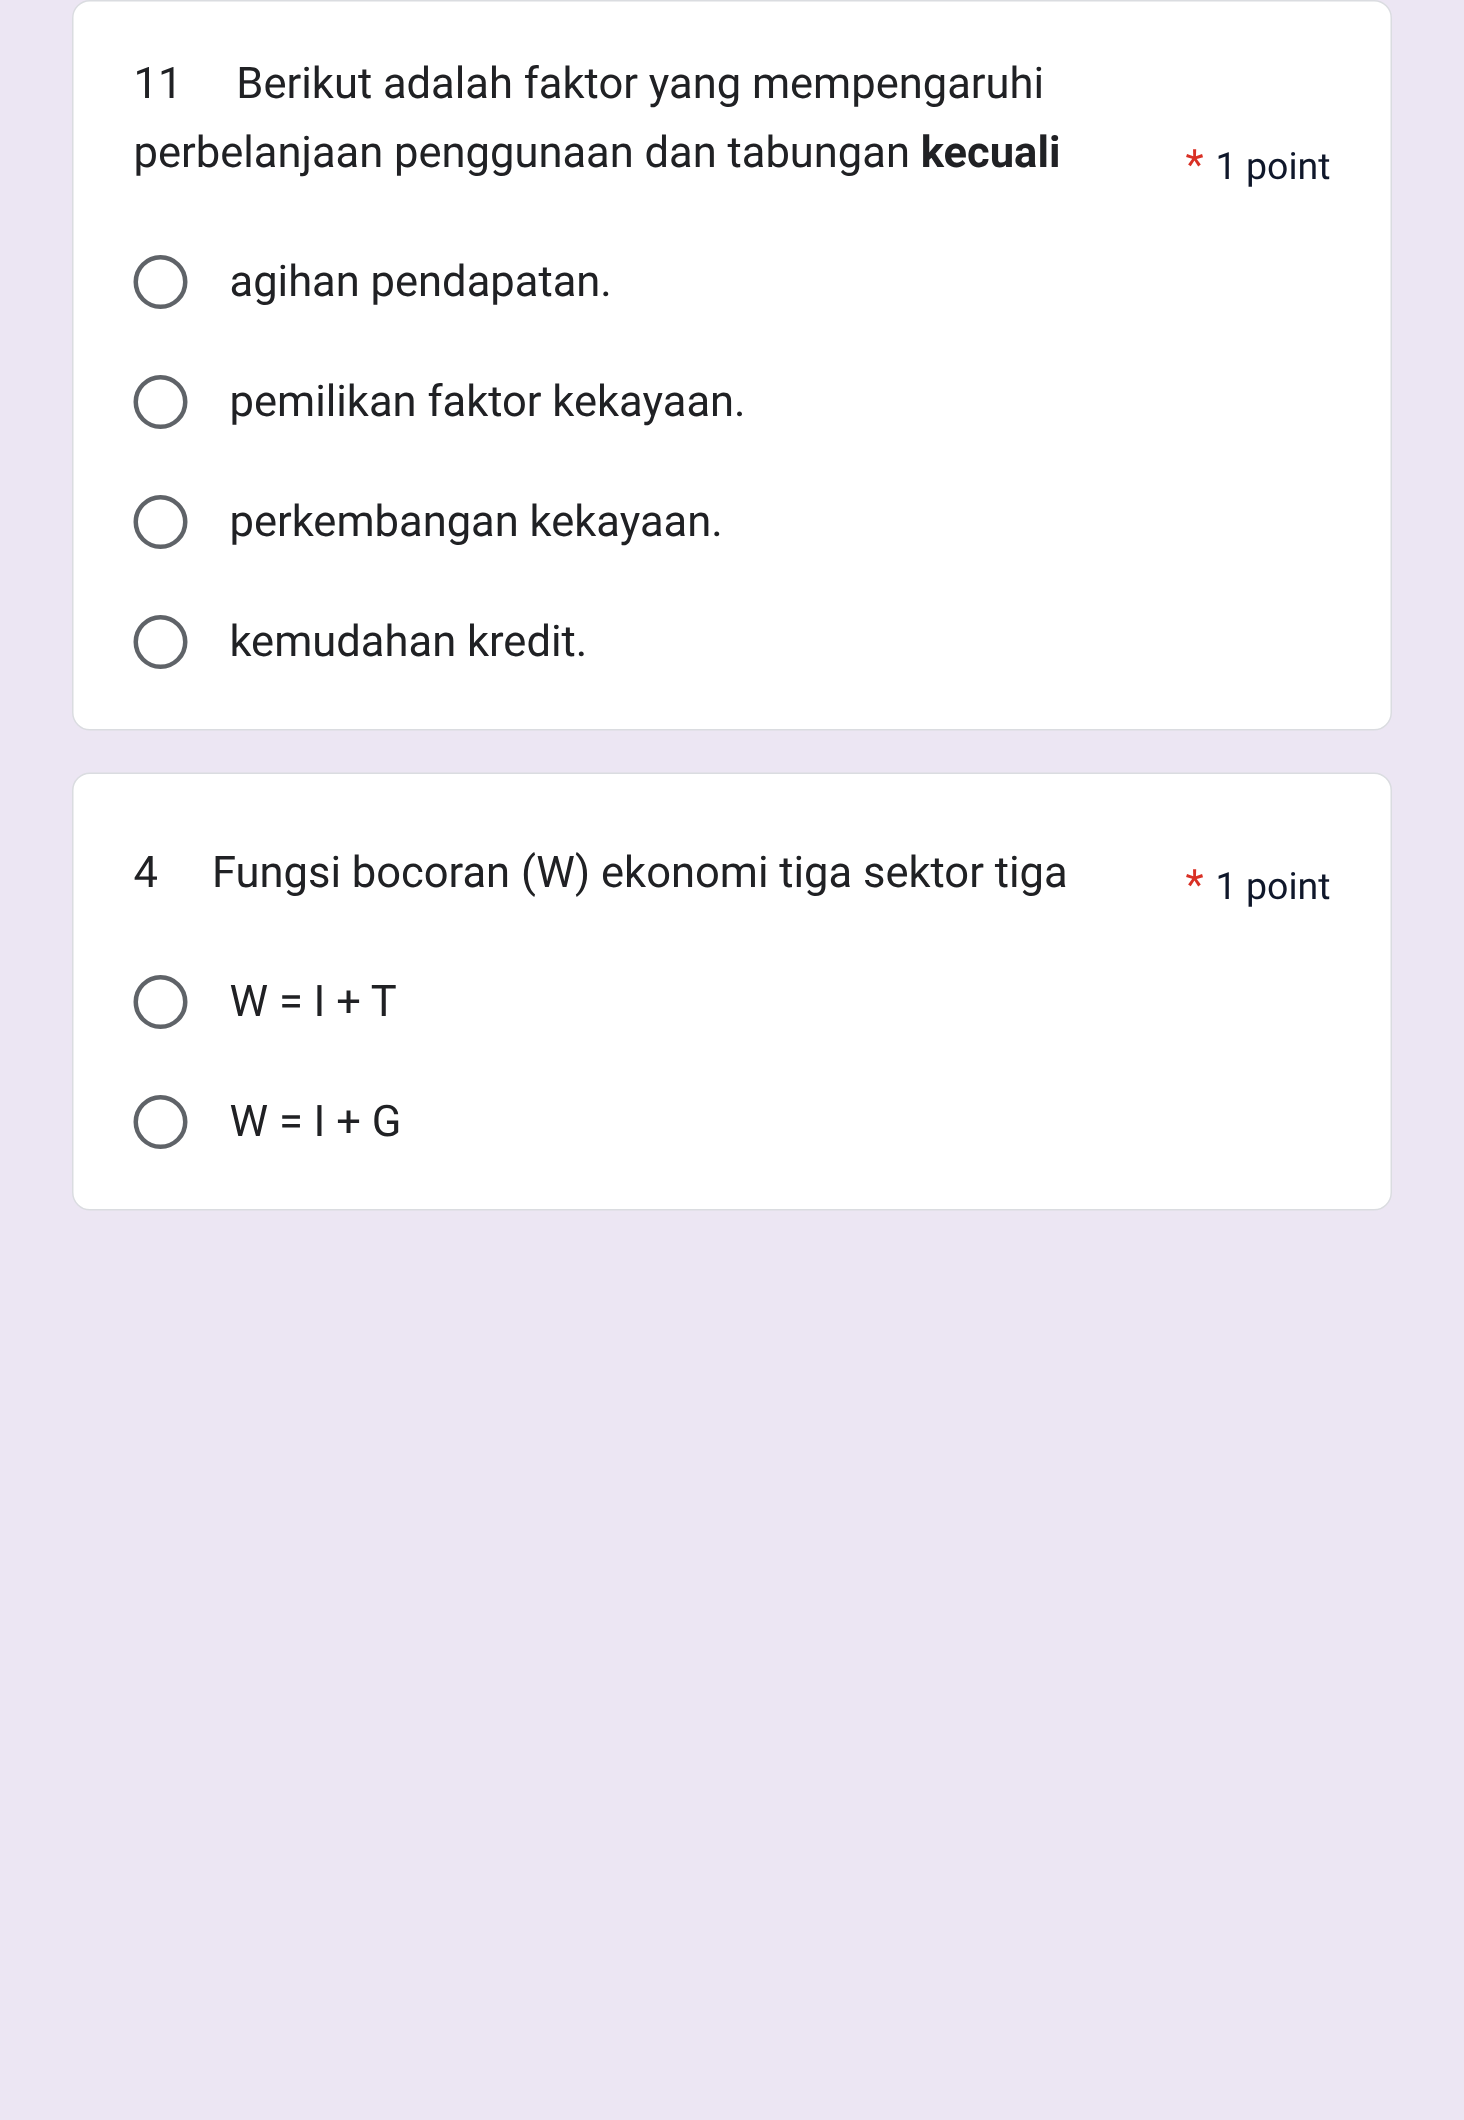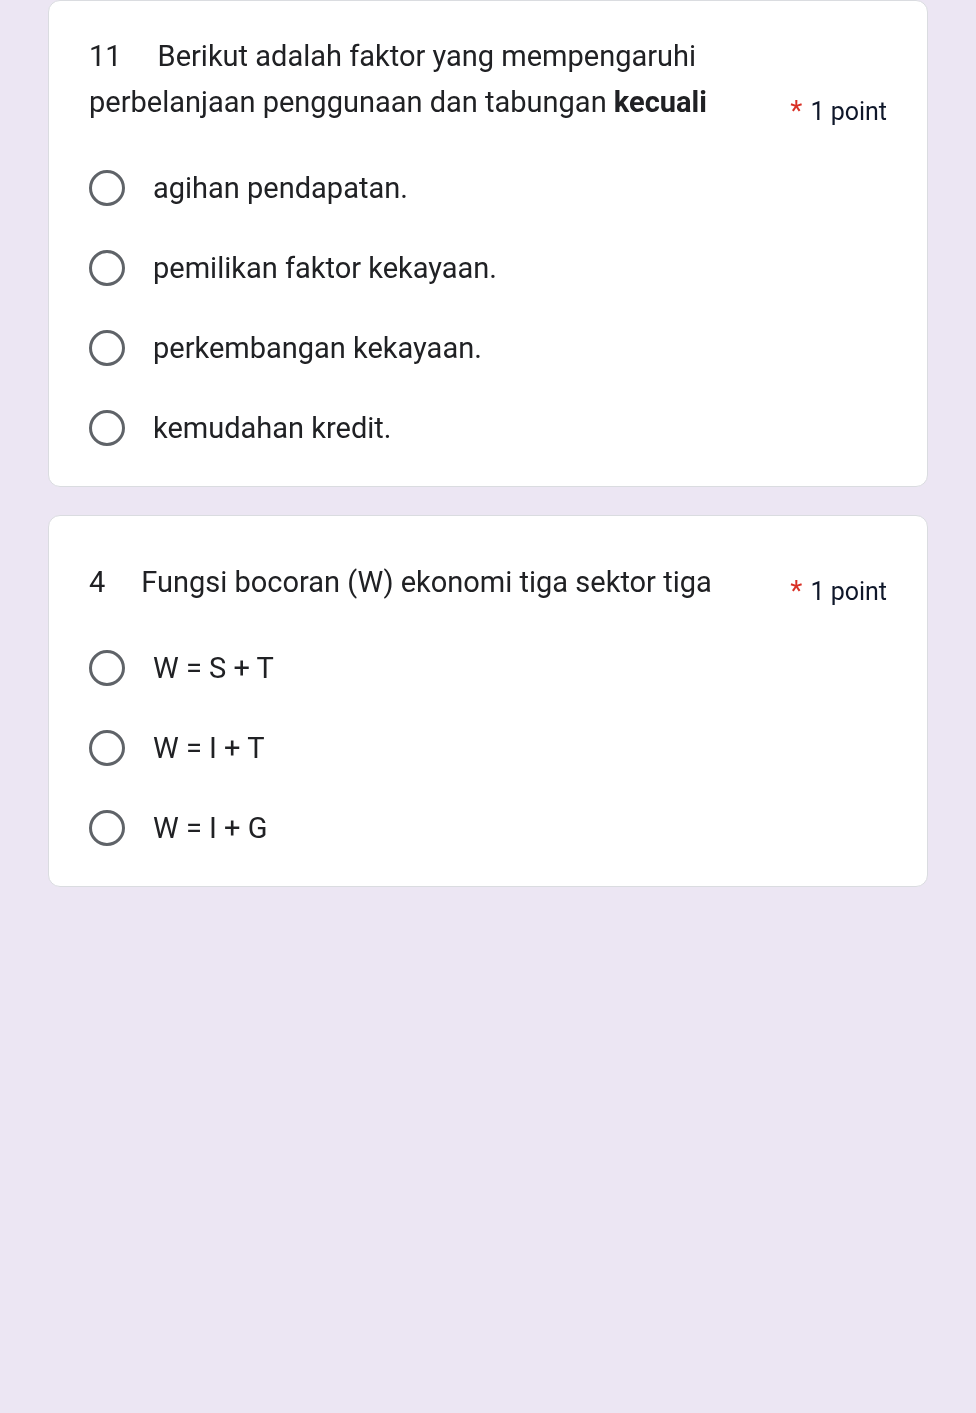--- a/index.html
+++ b/index.html
@@ -119,24 +119,20 @@
       <span class="qnum">4</span><span>&nbsp;&nbsp;&nbsp;&nbsp;&nbsp;</span><span>Fungsi bocoran (W) ekonomi tiga sektor tiga</span><b></b>
     </div>
     <div class="points-wrap">
       <span class="asterisk">*</span>
       <span class="points">1 point</span>
     </div>
   </div>
   <div class="options">
     <div class="option">
       <span class="radio-circle"></span>
-      <span class="option-label">W = S + T</span>
-    </div>
-    <div class="option">
-      <span class="radio-circle"></span>
       <span class="option-label">W = I + T</span>
     </div>
     <div class="option">
       <span class="radio-circle"></span>
       <span class="option-label">W = I + G</span>
     </div>
   </div>
 </div>
 
 </body></html>

